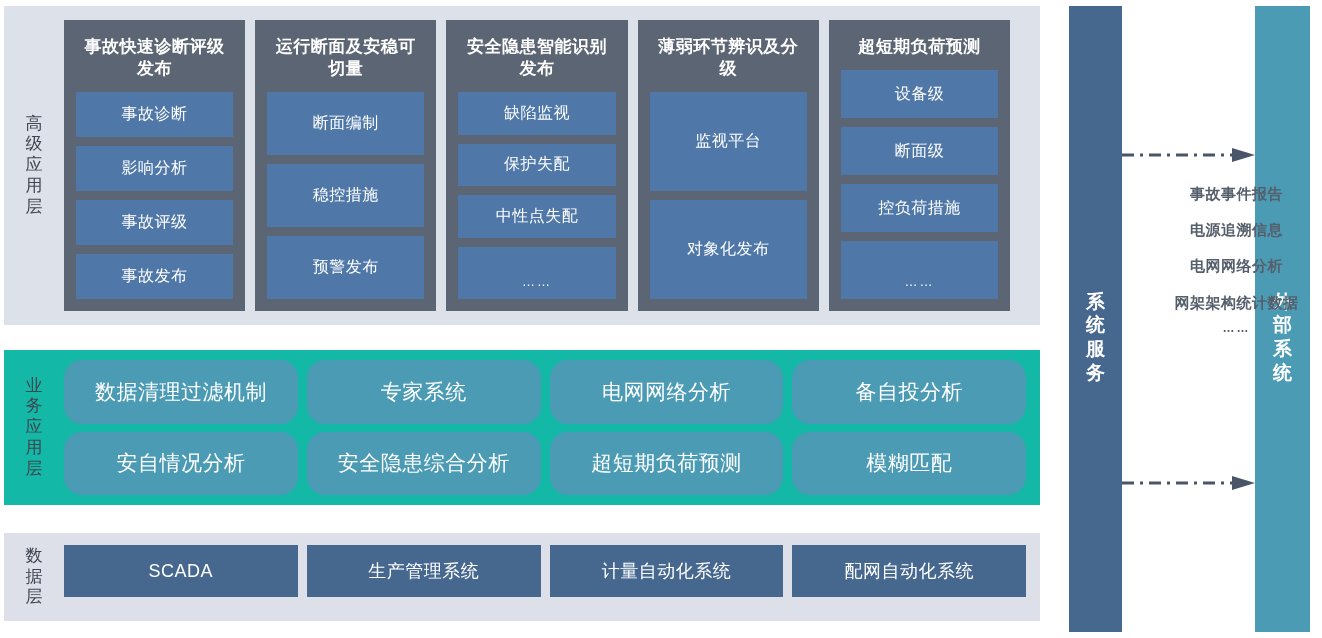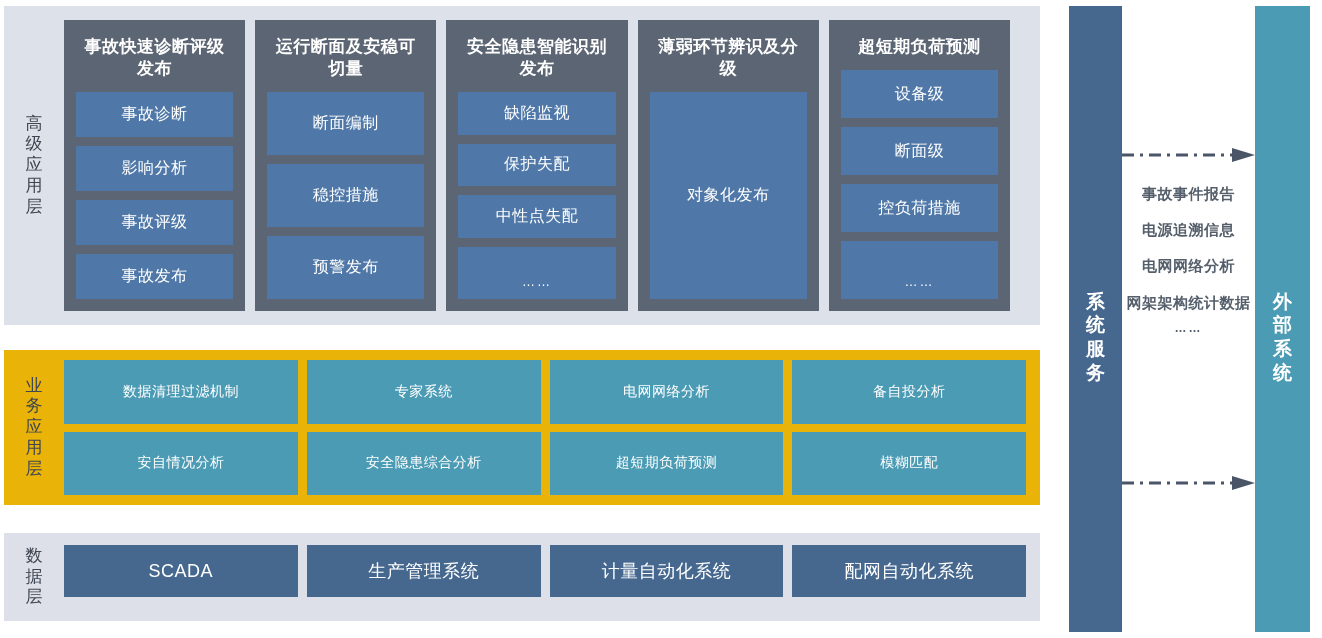--- a/index.html
+++ b/index.html
@@ -39,27 +39,27 @@
   }
   .adv-items{flex:1 1 auto;display:flex;flex-direction:column;gap:9px;}
   .adv-item{
     flex:1 1 0;background:#4f78a8;color:#ffffff;
     display:flex;align-items:center;justify-content:center;
     font-size:16px;letter-spacing:.5px;
   }
   .adv-item.ellipsis{font-size:13px;letter-spacing:2px;align-items:flex-end;padding-bottom:10px;}
 
   
-  #layer-business{left:4px;top:350px;width:1036px;height:155px;background:#eab308;}
+  #layer-business{left:4px;top:350px;width:1036px;height:155px;background:#14b8a6;}
   #layer-business .panel-body{padding:10px 14px 10px 0;flex-direction:column;gap:8px;}
   .biz-row{flex:1 1 0;display:flex;gap:9px;}
   .biz-item{
     flex:1 1 0;background:#4b9bb5;color:#ffffff;
     display:flex;align-items:center;justify-content:center;
-    font-size:14px;letter-spacing:.5px;
+    font-size:21px;letter-spacing:.5px;border-radius:18px;
   }
 
   
   #layer-data{left:4px;top:533px;width:1036px;height:88px;background:#dde0e8;}
   #layer-data .panel-body{padding:12px 14px 24px 0;}
   .data-row{flex:1 1 auto;display:flex;gap:9px;width:100%;}
   .data-item{
     flex:1 1 0;background:#46688f;color:#ffffff;
     display:flex;align-items:center;justify-content:center;
     font-size:18px;letter-spacing:.5px;
@@ -75,21 +75,21 @@
   #bar-system-service{left:1069px;width:53px;background:#46688f;}
   #bar-external-system{left:1255px;width:55px;background:#4b9bb5;}
 
   
   .flow-zone{position:absolute;left:1122px;top:6px;width:133px;height:626px;}
   .arrow{position:absolute;left:0;width:133px;height:14px;}
   #arrow-top{top:142px;}
   #arrow-bottom{top:470px;}
   .flow-labels{
     position:absolute;left:0;top:178px;width:133px;
-    display:flex;flex-direction:column;align-items:center;gap:17px;
+    display:flex;flex-direction:column;align-items:center;gap:17px;padding-left:48px;
   }
   .flow-label{
     color:#555f6b;font-weight:bold;font-size:15px;
     text-align:center;line-height:1.28;letter-spacing:.5px;
   }
   .flow-ellipsis{color:#555f6b;font-weight:bold;font-size:12px;letter-spacing:2px;margin-top:-8px;}
 </style>
 </head>
 <body>
 
@@ -126,20 +126,21 @@
           <div class="adv-item">缺陷监视</div>
           <div class="adv-item">保护失配</div>
           <div class="adv-item">中性点失配</div>
           <div class="adv-item ellipsis">……</div>
         </div>
       </div>
 
       <div class="adv-col">
         <div class="adv-col-title">薄弱环节辨识及分级</div>
         <div class="adv-items">
+          <div class="adv-item">监视平台</div>
           <div class="adv-item">对象化发布</div>
         </div>
       </div>
 
       <div class="adv-col">
         <div class="adv-col-title">超短期负荷预测</div>
         <div class="adv-items">
           <div class="adv-item">设备级</div>
           <div class="adv-item">断面级</div>
           <div class="adv-item">控负荷措施</div>

